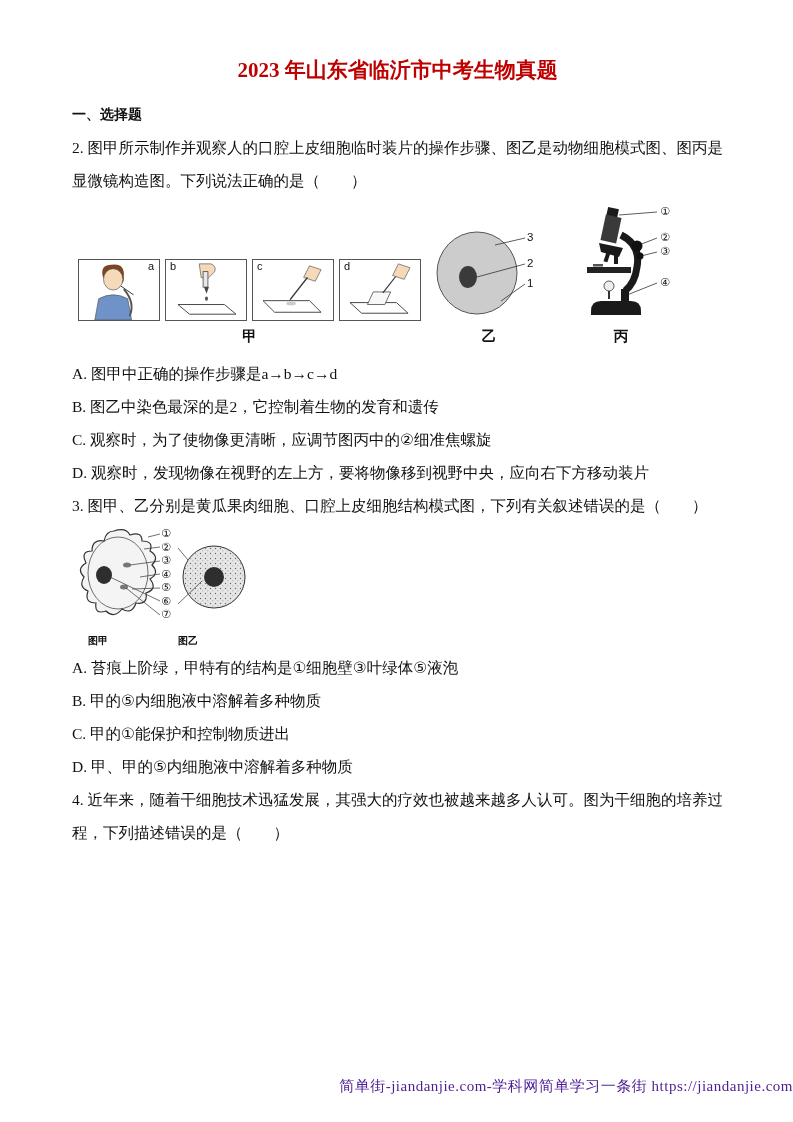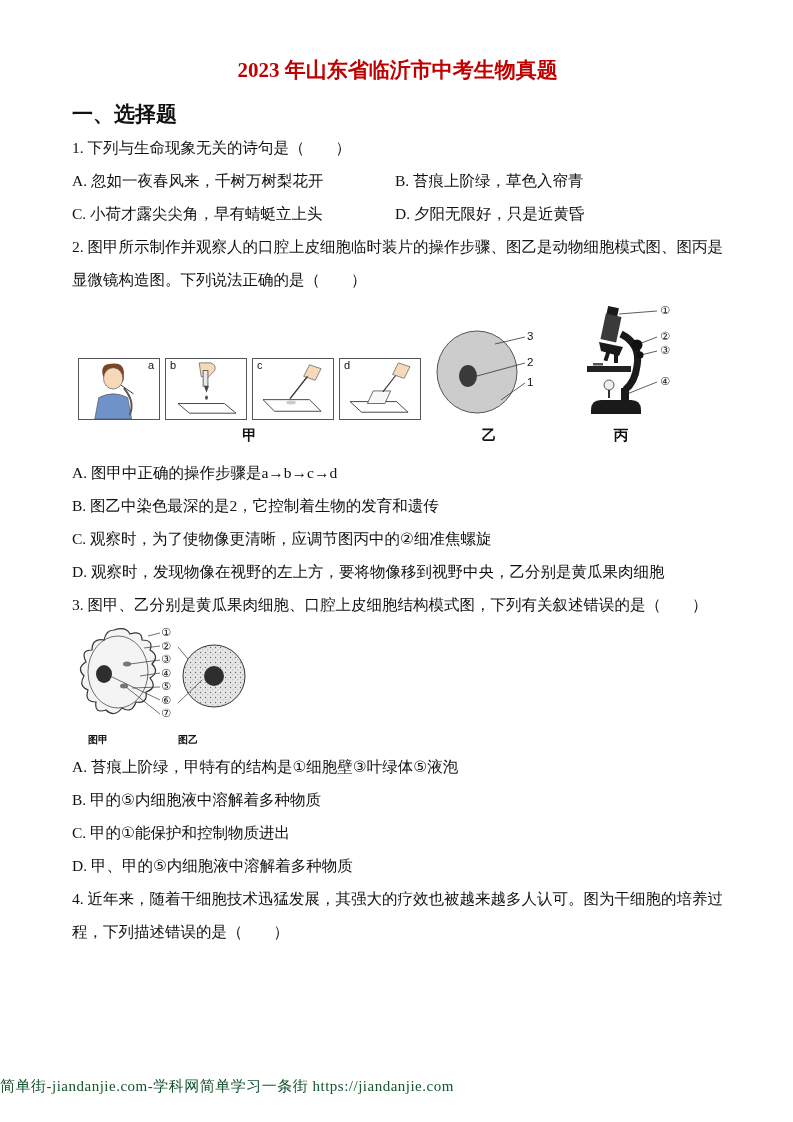--- a/index.html
+++ b/index.html
@@ -5,21 +5,21 @@
   * { box-sizing: border-box; }
   html, body { margin:0; padding:0; background:#ffffff; }
   .page {
     width:793px; height:1122px; margin:0 auto; background:#fff; position:relative;
     padding:54px 70px 4px 72px;
     font-family:"Liberation Serif","DejaVu Serif","DejaVu Sans",serif;
     font-size:15.5px; color:#111;
   }
   .title { margin:0 0 12px; text-align:center; color:#bf0000; font-size:21px; font-weight:700; line-height:32px; }
   .line { line-height:33px; margin:0; }
-  .section-head { font-weight:700; font-size:21px; }
+  .section-head { font-weight:700; font-size:14px; }
   .opts-2col { display:grid; grid-template-columns:323px auto; }
   .opts-2col p { line-height:33px; margin:0; }
 
   
   .figrow { display:flex; align-items:flex-end; gap:14px; margin:8px 0 12px 6px; }
   .figgroup { display:flex; flex-direction:column; align-items:center; }
   .panels { display:flex; gap:5px; }
   .panel { width:82px; height:62px; border:1px solid #555; position:relative; background:#fff; }
   .panel svg { display:block; }
   .panel-letter { position:absolute; top:0px; left:4px; font-size:11px; line-height:13px;
@@ -36,41 +36,32 @@
   
   .q3fig { position:relative; width:250px; height:122px; margin:5px 0 2px 2px; }
   .q3fig svg { position:absolute; top:0; left:0; }
   .q3nums { position:absolute; left:87px; top:0; display:flex; flex-direction:column; }
   .q3nums span { font-size:11px; line-height:13.5px;
                  font-family:"DejaVu Sans","Liberation Sans",sans-serif; }
   .q3cap { position:absolute; bottom:0; font-weight:700; font-size:10px; line-height:16px; }
   .q3cap.left { left:14px; }
   .q3cap.right { left:104px; }
 
-  .footer { position:absolute; left:0; right:0; bottom:26px; text-align:left;
-            color:#14532d; font-size:15px; letter-spacing:0.5px; }
+  .footer { position:absolute; left:0; right:0; bottom:26px; text-align:right;
+            color:#4c1d95; font-size:15px; letter-spacing:0.5px; }
 </style>
 </head>
 <body>
 
 <div class="page">
 
   <h1 class="title">2023 年山东省临沂市中考生物真题</h1>
 
   <p class="line section-head">一、选择题</p>
 
-  <div>
-    <p class="line">1. 下列与生命现象无关的诗句是（　　）</p>
-    <div class="opts-2col">
-      <p>A. 忽如一夜春风来，千树万树梨花开</p>
-      <p>B. 苔痕上阶绿，草色入帘青</p>
-      <p>C. 小荷才露尖尖角，早有蜻蜓立上头</p>
-      <p>D. 夕阳无限好，只是近黄昏</p>
-    </div>
-  </div>
 
   <div>
     <p class="line">2. 图甲所示制作并观察人的口腔上皮细胞临时装片的操作步骤、图乙是动物细胞模式图、图丙是显微镜构造图。下列说法正确的是（　　）</p>
 
     <div class="figrow">
 
       <div class="figgroup">
         <div class="panels">
           <div class="panel">
             <span class="panel-letter right">a</span>
@@ -158,21 +149,21 @@
           <span class="circ-label" style="left:103px; top:71px;">④</span>
         </div>
         <div class="fig-caption">丙</div>
       </div>
 
     </div>
 
     <p class="line">A. 图甲中正确的操作步骤是a→b→c→d</p>
     <p class="line">B. 图乙中染色最深的是2，它控制着生物的发育和遗传</p>
     <p class="line">C. 观察时，为了使物像更清晰，应调节图丙中的②细准焦螺旋</p>
-    <p class="line">D. 观察时，发现物像在视野的左上方，要将物像移到视野中央，乙分别是黄瓜果肉细胞</p>
+    <p class="line">D. 观察时，发现物像在视野的左上方，要将物像移到视野中央，应向右下方移动装片</p>
   </div>
 
   <div>
     <p class="line">3. 图甲、乙分别是黄瓜果肉细胞、口腔上皮细胞结构模式图，下列有关叙述错误的是（　　）</p>
 
     <div class="q3fig">
       <svg width="250" height="102" viewBox="0 0 250 102">
 
         <path d="M40,4 Q52,0 56,8 Q68,4 68,14 Q80,14 76,24 Q86,30 78,38 Q86,46 76,52 Q84,62 72,66 Q74,78 62,76 Q58,88 48,82 Q40,92 32,84 Q20,88 22,76 Q10,76 14,64 Q4,60 10,50 Q2,42 12,36 Q6,24 18,24 Q18,12 30,14 Q32,4 40,4 Z" fill="#f4f4f4" stroke="#333" stroke-width="1.2"></path>
         <ellipse cx="44" cy="46" rx="30" ry="36" fill="none" stroke="#333" stroke-width="0.7"></ellipse>

